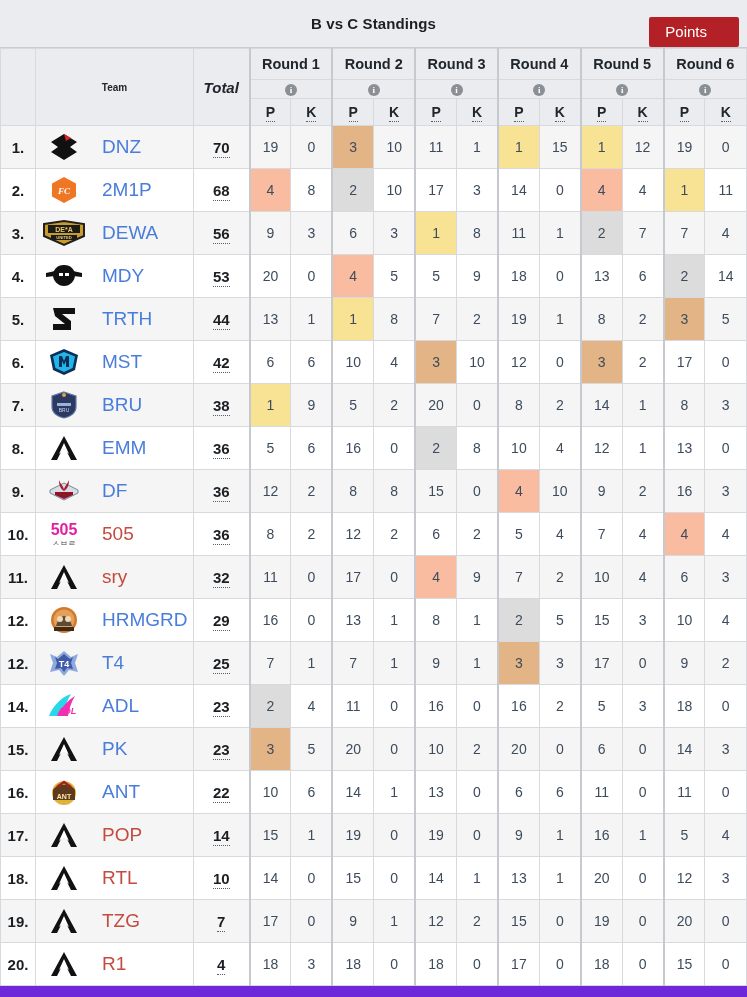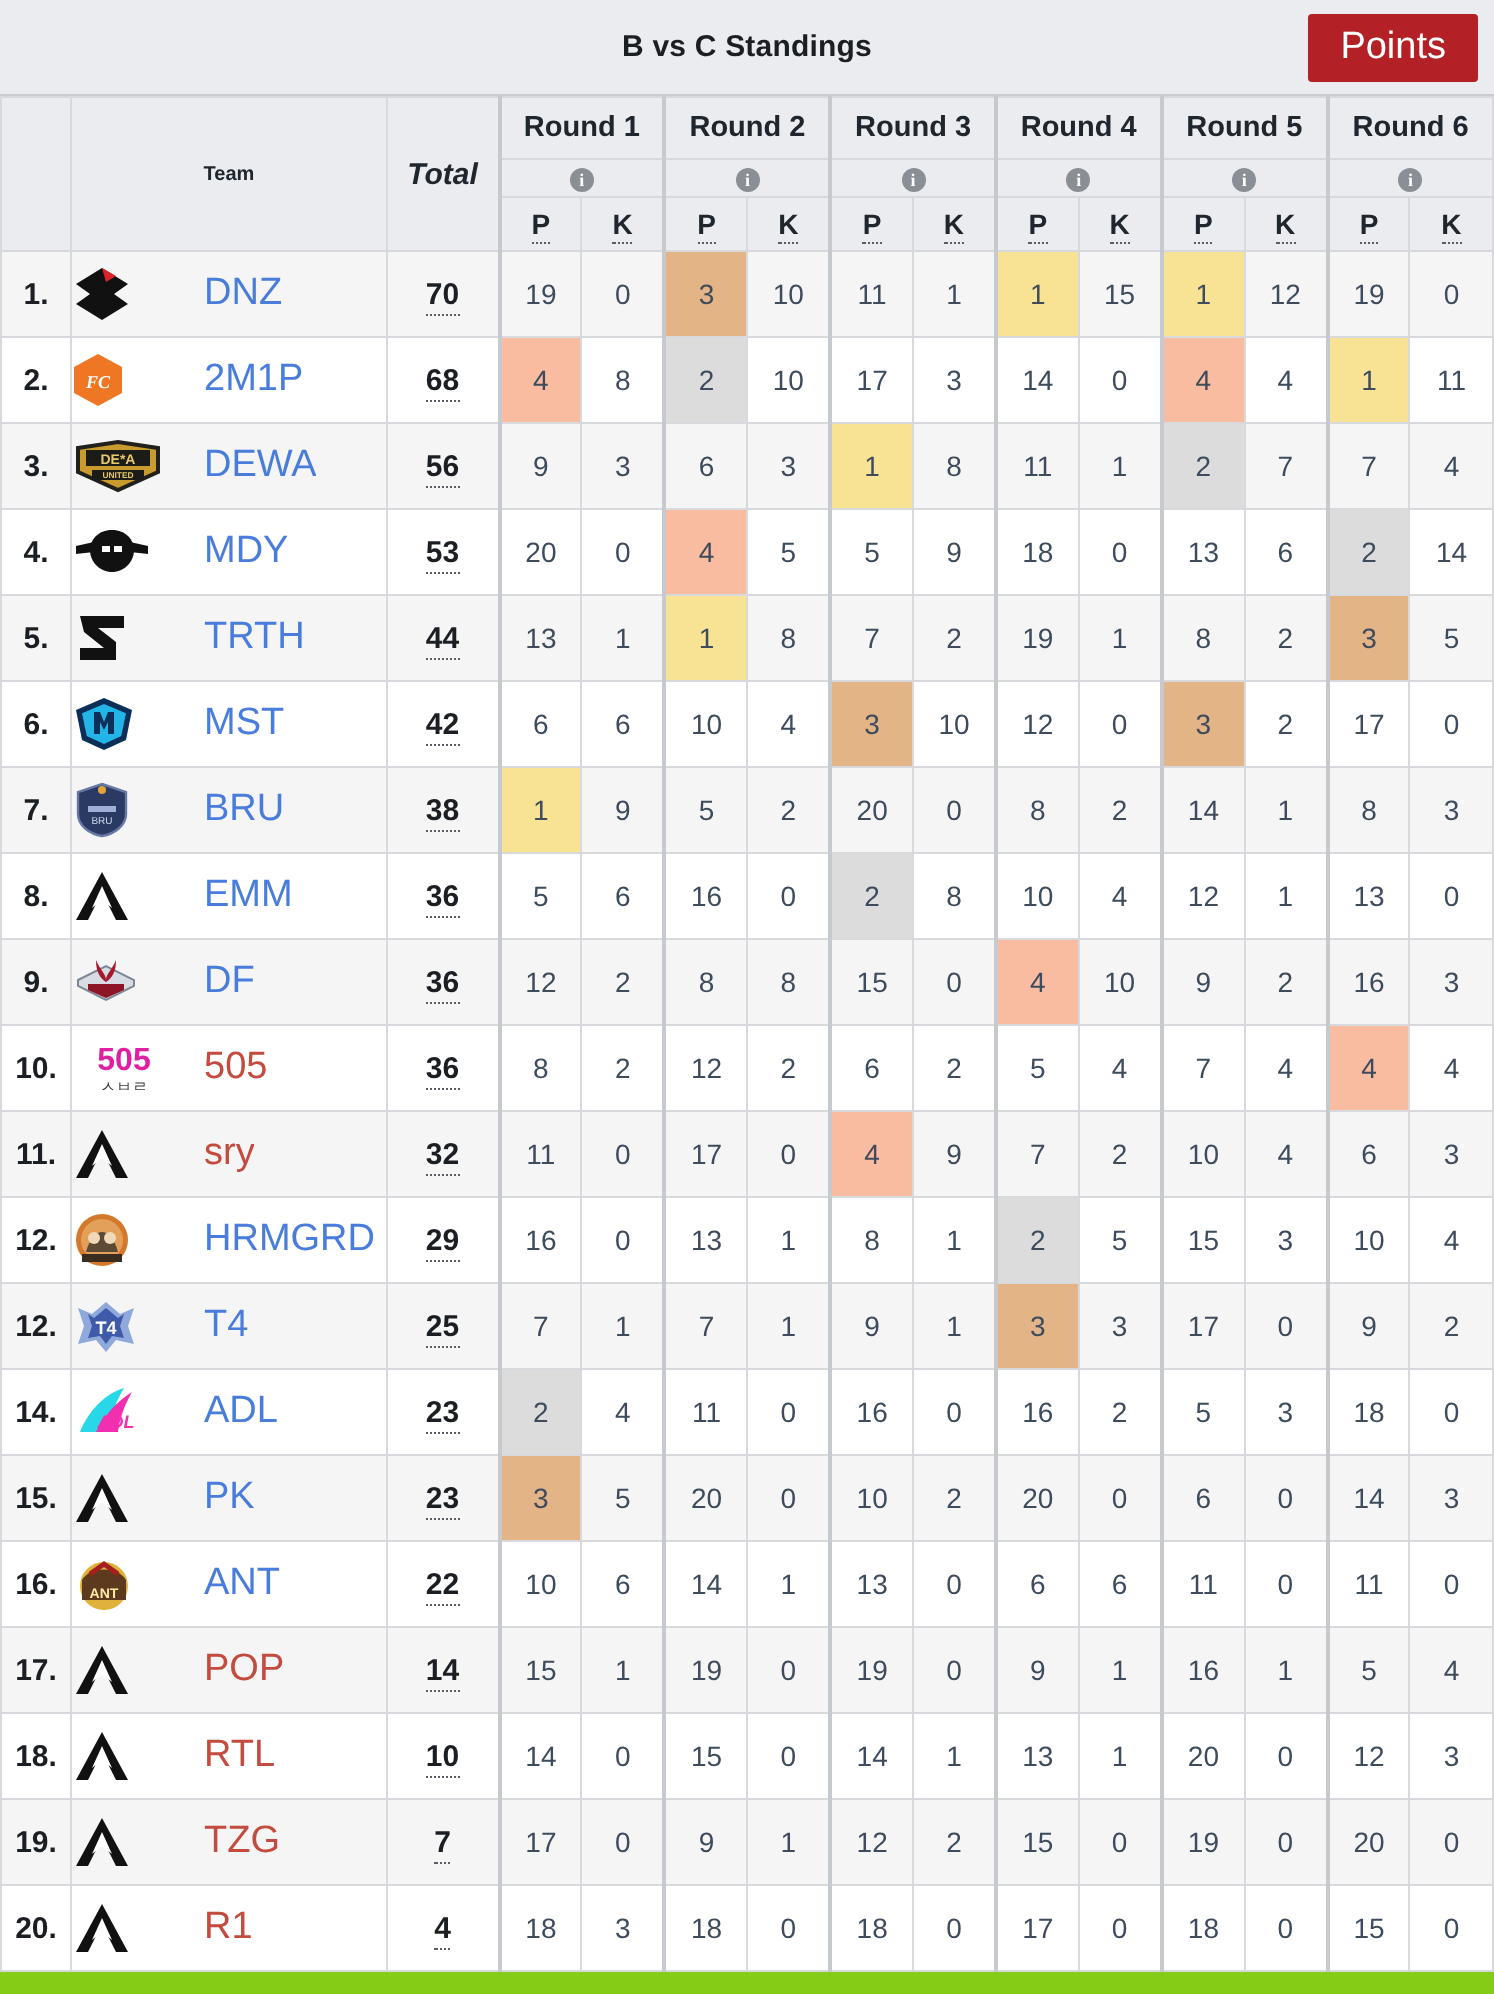--- a/index.html
+++ b/index.html
@@ -3,38 +3,38 @@
 <meta charset="utf-8">
 <style>
   * { box-sizing: border-box; }
   html, body {
     margin: 0; padding: 0;
     width: 747px; height: 997px;
     background: #ffffff;
     font-family: "Liberation Sans", sans-serif;
     overflow: hidden;
   }
-  #root { width: 747px; height: 997px; position: relative; background:#84cc16; }
+  #root { width: 747px; height: 997px; position: relative; background:#6d28d9; }
 
   
   .titlebar {
     position: relative;
     height: 48px;
     background: #eaecef;
     border-bottom: 1px solid #c9ccd1;
     display: flex; align-items: center; justify-content: center;
   }
   .title-text {
     font-size: 15px; font-weight: bold; color: #1b1f23; letter-spacing: .1px;
   }
   .points-btn {
-    position: absolute; right: 8px; top: 7px;
+    position: absolute; right: 8px; top: 17px;
     background: #b32025; color: #ffffff;
-    font-size: 19px; font-weight: normal;
-    padding: 7px 16px 8px 16px;
+    font-size: 15px; font-weight: normal;
+    padding: 7px 32px 8px 16px;
     border: none; border-radius: 2px;
     cursor: pointer; line-height: 1;
   }
 
   
   table.standings {
     width: 747px;
     border-collapse: collapse;
     table-layout: fixed;
     font-size: 14px;
@@ -90,21 +90,21 @@
   tbody tr.odd td { background: #f5f5f5; }
   tbody tr.even td { background: #ffffff; }
   td.c-rank {
     width: 35px; font-weight: bold; color: #1b1f23; font-size: 15px;
     border-left: none;
   }
   td.c-team { width: 158px; text-align: left; padding: 0; }
   .team-inner { display: flex; align-items: center; height: 41px; }
   .team-logo {
     width: 56px; height: 34px;
-    display: flex; align-items: center; justify-content: flex-start;
+    display: flex; align-items: center; justify-content: center;
     flex: 0 0 56px;
   }
   .team-logo svg { display: block; }
   .team-name {
     font-size: 19px; color: #4a7ddb; padding-left: 10px;
     white-space: nowrap; overflow: hidden; cursor: pointer;
   }
   .team-name.alt { color: #c34b3f; }
   td.c-total {
     width: 56px; font-weight: bold; font-size: 15px; color: #1b1f23;

